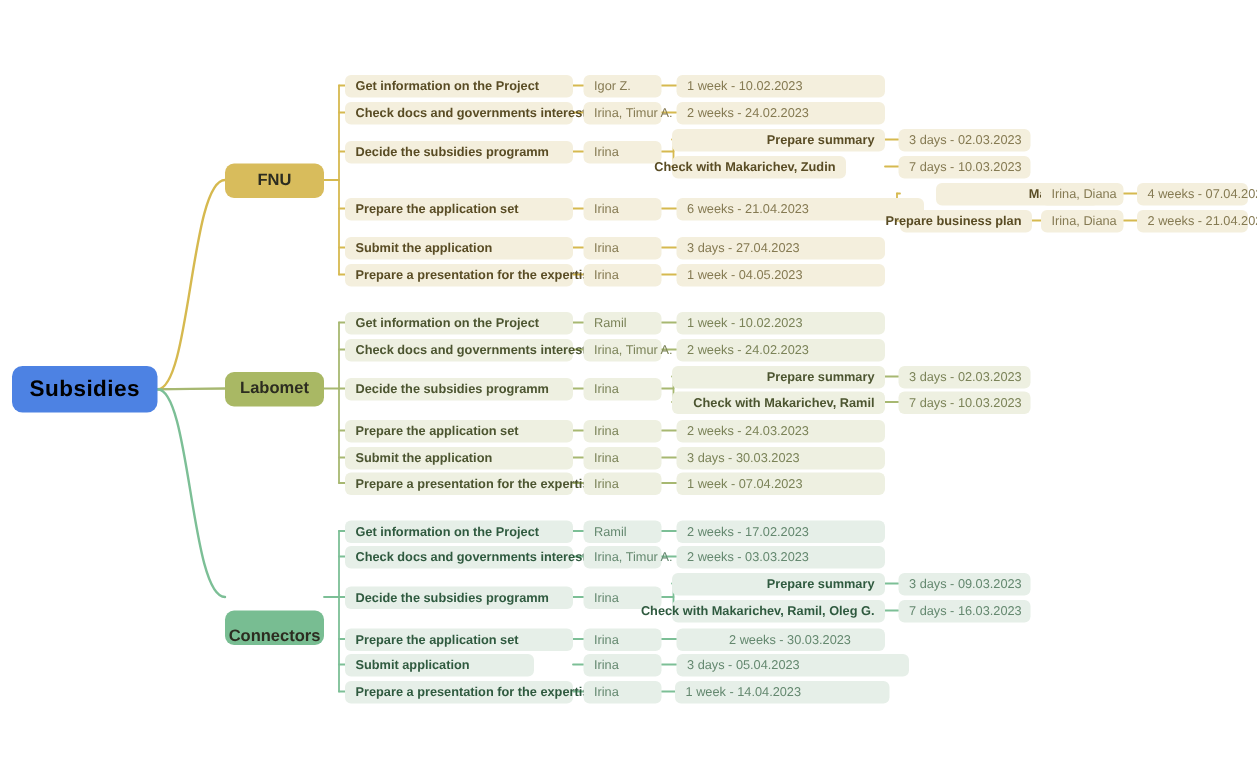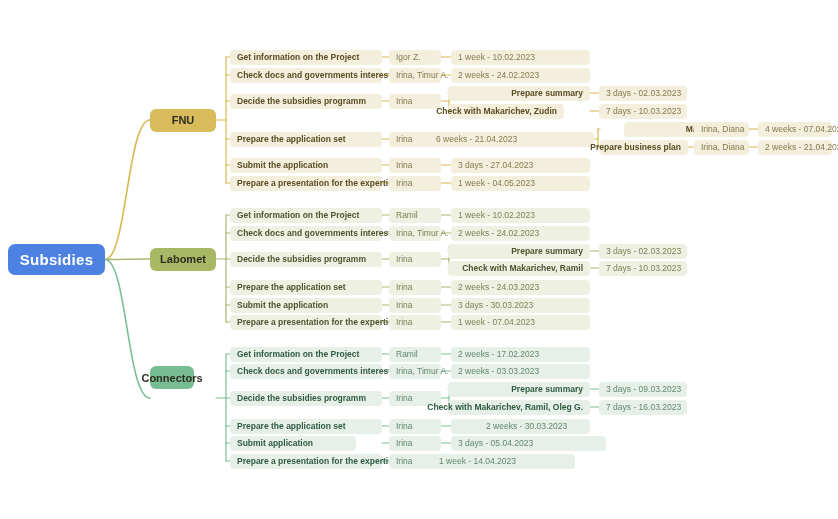--- a/index.html
+++ b/index.html
@@ -25,21 +25,21 @@
     position: absolute;
     box-sizing: border-box;
     display: flex;
     align-items: center;
     white-space: nowrap;
   }
   
   .root {
     background: #4d82e3;
     border-radius: 7px;
-    color: #ffffff;
+    color: #000000;
     font-size: 15px;
     font-weight: bold;
     letter-spacing: 0.3px;
     padding: 0 14px;
     justify-content: center;
     align-items: center;
   }
   
   .branch {
     border-radius: 6px;
@@ -222,21 +222,21 @@
         </div>
         <div class="node pill date" style="left: 599px; top: 103.5px; width: 88px;">
           <span>7 days - 10.03.2023</span>
         </div>
         <div class="node pill task" style="left: 230px; top: 131.5px; width: 152px;">
           <span>Prepare the application set</span>
         </div>
         <div class="node pill person" style="left: 389px; top: 131.5px; width: 52px;">
           <span>Irina</span>
         </div>
-        <div class="node pill date" style="left: 429px; top: 131.5px; width: 165px;">
+        <div class="node pill date" style="left: 451px; top: 131.5px; width: 165px;">
           <span>6 weeks - 21.04.2023</span>
         </div>
         <div class="node pill sub" style="left: 624px; top: 121.5px; width: 109px;">
           <span>Marketing</span>
         </div>
         <div class="node pill person" style="left: 694px; top: 121.5px; width: 55px;">
           <span>Irina, Diana</span>
         </div>
         <div class="node pill date" style="left: 758px; top: 121.5px; width: 74px;">
           <span>4 weeks - 07.04.2023</span>
@@ -331,21 +331,21 @@
           <span>Prepare a presentation for the expertise</span>
         </div>
         <div class="node pill person" style="left: 389px; top: 314.5px; width: 52px;">
           <span>Irina</span>
         </div>
         <div class="node pill date" style="left: 451px; top: 314.5px; width: 139px;">
           <span>1 week - 07.04.2023</span>
         </div>
       </div>
       <div class="t-con">
-        <div class="node branch c-con" style="left: 150px; top: 366px; width: 44px; height: 23px;">
+        <div class="node branch c-con" style="left: 150px; top: 407px; width: 66px; height: 23px; align-items: flex-end;">
           <span>Connectors</span>
         </div>
         <div class="node pill task" style="left: 230px; top: 346.5px; width: 152px;">
           <span>Get information on the Project</span>
         </div>
         <div class="node pill person" style="left: 389px; top: 346.5px; width: 52px;">
           <span>Ramil</span>
         </div>
         <div class="node pill date" style="left: 451px; top: 346.5px; width: 139px;">
           <span>2 weeks - 17.02.2023</span>
@@ -394,18 +394,18 @@
         </div>
         <div class="node pill date" style="left: 451px; top: 435.5px; width: 155px;">
           <span>3 days - 05.04.2023</span>
         </div>
         <div class="node pill task" style="left: 230px; top: 453.5px; width: 152px;">
           <span>Prepare a presentation for the expertise</span>
         </div>
         <div class="node pill person" style="left: 389px; top: 453.5px; width: 52px;">
           <span>Irina</span>
         </div>
-        <div class="node pill date" style="left: 432px; top: 453.5px; width: 143px;">
+        <div class="node pill date" style="left: 450px; top: 453.5px; width: 143px;">
           <span>1 week - 14.04.2023</span>
         </div>
       </div>
     </div>
 </div>
 
 </body></html>

